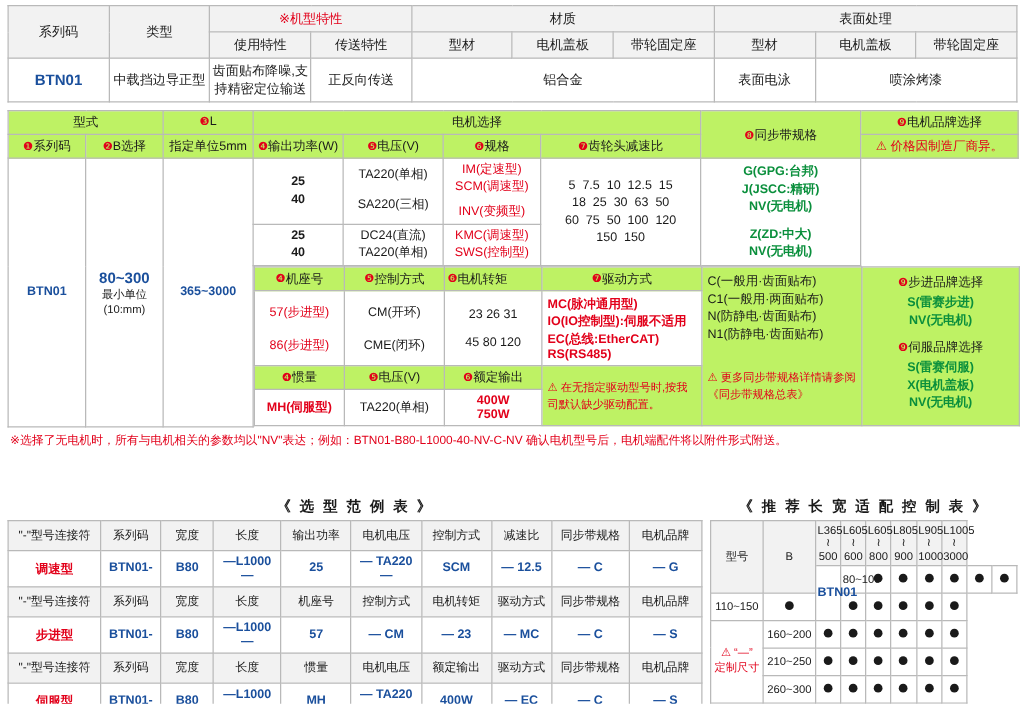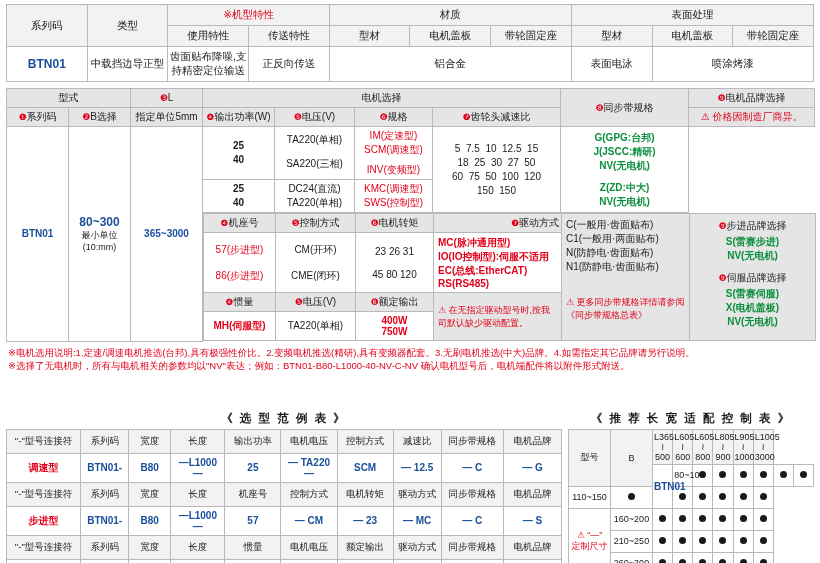--- a/index.html
+++ b/index.html
@@ -18,21 +18,21 @@
   .tbl1{width:808px;margin:0 auto 6px auto;table-layout:fixed;}
   .tbl1 td,.tbl1 th{border:1px solid #b9b9b9;text-align:center;vertical-align:middle;font-weight:normal;font-size:10.5px;padding:3px 1px;}
   .tbl1 .hdr{background:#f2f2f2;height:19px;}
   .tbl1 .red{color:#e2001a;}
   .tbl1 .code{font-weight:bold;color:#1a4f9c;font-size:12px;}
   .tbl1 .bodyrow td{height:26px;}
 
   
   .tbl2{width:808px;margin:0 auto;table-layout:fixed;}
   .tbl2 td{border:1px solid #b9b9b9;vertical-align:middle;text-align:center;font-size:10px;padding:2px 2px;}
-  .tbl2 .hd{background:#e5e5e5;}
+  .tbl2 .hd{background:#bef264;}
   .num{color:#e2001a;font-size:9px;vertical-align:middle;}
   .red{color:#e2001a;}
   .blue{color:#1a4f9c;}
   .grn{color:#0a8f3c;}
   .bold{font-weight:bold;}
   .big{font-size:12px;font-weight:bold;color:#1a4f9c;}
   .smalln{font-size:9px;}
   .warn{color:#e2001a;font-size:9px;}
 
   .notes{font-size:9.5px;color:#e2001a;line-height:13px;margin:4px 2px 4px 2px;}
@@ -138,21 +138,21 @@
         <div style="padding:4px 0">TA220(单相)</div>
         <div style="padding:6px 0">SA220(三相)</div>
       </td>
       <td class="cellstack">
         <div class="red">IM(定速型)</div>
         <div class="red">SCM(调速型)</div>
         <div class="red" style="padding-top:6px">INV(变频型)</div>
       </td>
       <td rowspan="2" class="cellstack">
         <div><span>5</span>&nbsp; <span>7.5</span>&nbsp; <span>10</span>&nbsp; <span>12.5</span>&nbsp; <span>15</span></div>
-        <div><span>18</span>&nbsp; <span>25</span>&nbsp; <span>30</span>&nbsp; <span>27</span>&nbsp; <span>50</span></div>
+        <div><span>18</span>&nbsp; <span>25</span>&nbsp; <span>30</span>&nbsp; <span>63</span>&nbsp; <span>50</span></div>
         <div><span>60</span>&nbsp; <span>75</span>&nbsp; <span>50</span>&nbsp; <span>100</span>&nbsp; <span>120</span></div>
         <div><span>150</span>&nbsp; <span>150</span></div>
       </td>
       <td rowspan="2" class="cellstack">
         <div class="grn bold">G(GPG:台邦)</div>
         <div class="grn bold">J(JSCC:精研)</div>
         <div class="grn bold">NV(无电机)</div>
         <div style="height:8px"></div>
         <div class="grn bold">Z(ZD:中大)</div>
         <div class="grn bold">NV(无电机)</div>
@@ -182,22 +182,22 @@
                 <col style="width:80px">
                 <col style="width:78px">
                 <col style="width:128px">
                 <col style="width:128px">
                 <col style="width:126px">
               </colgroup>
           <tbody>
                 <tr class="hd">
             <td style="border:1px solid #b9b9b9;text-align:center;padding:2px"><span class="num">❹</span><span>机座号</span></td>
             <td style="border:1px solid #b9b9b9;text-align:center;padding:2px"><span class="num">❺</span><span>控制方式</span></td>
-            <td style="border:1px solid #b9b9b9;text-align:center;padding:2px"><span class="num">❻</span><span>电机转矩</span></td>
-            <td style="border:1px solid #b9b9b9;text-align:right;padding:2px"><span class="num">❼</span><span>驱动方式</span></td>
+            <td style="border:1px solid #b9b9b9;text-align:left;padding:2px"><span class="num">❻</span><span>电机转矩</span></td>
+            <td style="border:1px solid #b9b9b9;text-align:center;padding:2px"><span class="num">❼</span><span>驱动方式</span></td>
             <td rowspan="4" style="border:1px solid #b9b9b9;text-align:left;padding:4px;vertical-align:top">
               <div>C(一般用·齿面贴布)</div>
               <div>C1(一般用·两面贴布)</div>
               <div>N(防静电·齿面贴布)</div>
               <div>N1(防静电·齿面贴布)</div>
               <div class="warn" style="margin-top:22px">⚠ <span>更多同步带规格详情请参阅《同步带规格总表》</span></div>
             </td>
             <td rowspan="4" style="border:1px solid #b9b9b9;text-align:center;padding:3px;vertical-align:top">
               <div class="hd" style="padding:2px 0"><span class="num">❾</span><span>步进品牌选择</span></div>
               <div class="grn bold">S(雷赛步进)</div>
@@ -251,21 +251,20 @@
             </table>
       </td>
       <td style="border:none;padding:0"></td>
       <td style="border:none;padding:0"></td>
       <td style="border:none;padding:0"></td>
     </tr>
   </tbody>
     </table>
 
   <div class="notes">
-    <div>※电机选用说明:1.定速/调速电机推选(台邦),具有极强性价比。2.变频电机推选(精研),具有变频器配套。3.无刷电机推选(中大)品牌。4.如需指定其它品牌请另行说明。</div>
     <div>※选择了无电机时，所有与电机相关的参数均以"NV"表达；例如：BTN01-B80-L1000-40-NV-C-NV  确认电机型号后，电机端配件将以附件形式附送。</div>
   </div>
 
   <div class="bottom">
     <div class="bl">
       <div class="secttitle">《 选 型 范 例 表 》</div>
       <table class="tbl3">
         <colgroup>
             <col style="width:74px">
             <col style="width:48px">

